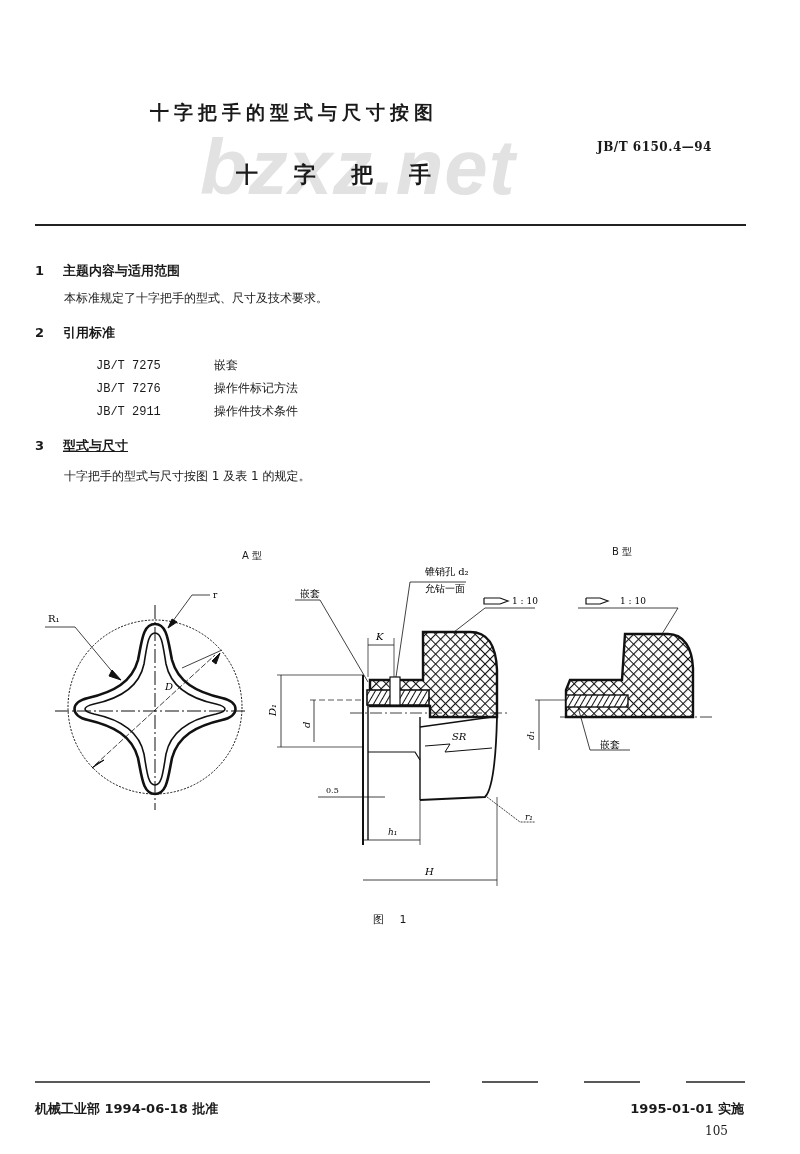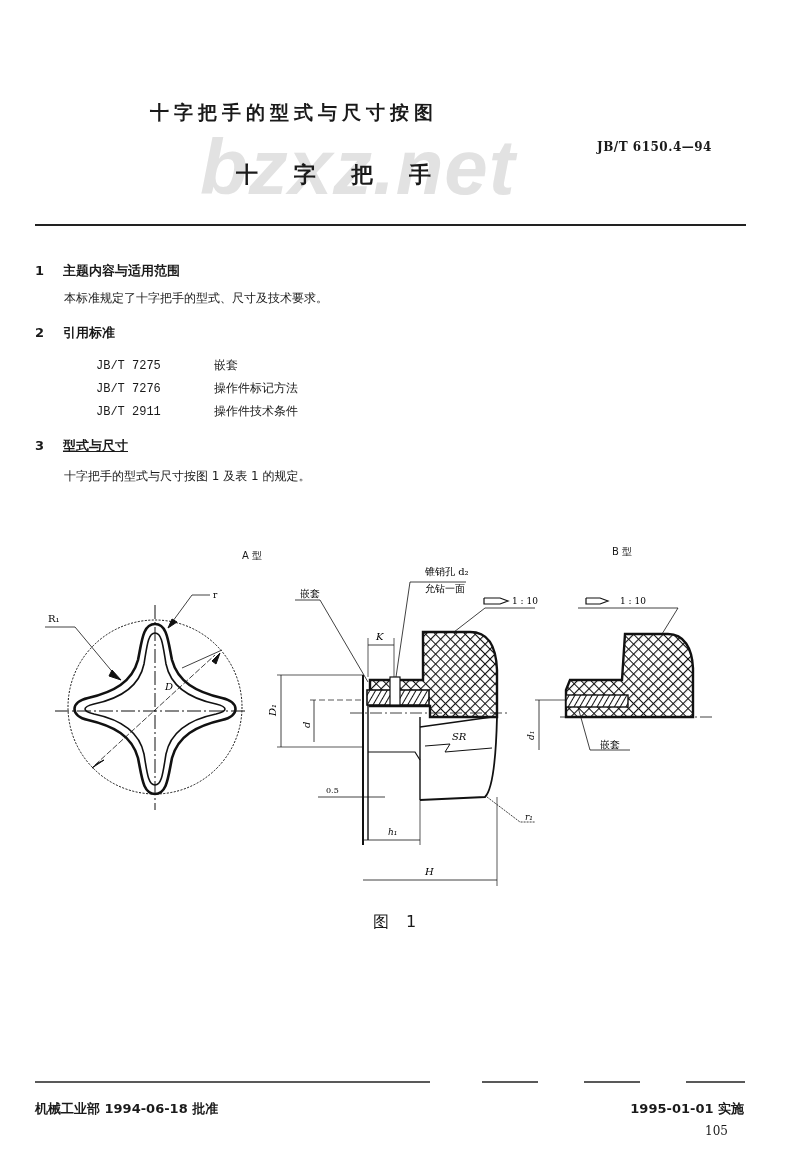--- a/index.html
+++ b/index.html
@@ -10,21 +10,21 @@
   .std-code { left: 597px; top: 140px; font-size: 12px; font-weight: bold; letter-spacing: 0.5px; }
   .watermark { left: 200px; top: 128px; font-size: 78px; font-weight: bold; color: #e2e2e2; font-family: "Liberation Sans", sans-serif; letter-spacing: 1px; line-height: 1; font-style: italic; }
   .doc-title { left: 236px; top: 160px; font-size: 22px; font-weight: bold; letter-spacing: 14px; font-family: "DejaVu Sans", sans-serif; }
   .rule-top { left: 35px; top: 224px; width: 711px; height: 2px; background: #222; }
   .sec-head { font-size: 13px; font-weight: bold; font-family: "DejaVu Sans", sans-serif; }
   .sec-num { display: inline-block; width: 28px; }
   .body-text { font-size: 12px; font-family: "DejaVu Sans", sans-serif; }
   .ref-row { font-size: 12px; font-family: "DejaVu Sans", sans-serif; }
   .ref-code { display: inline-block; width: 118px; font-family: Liberation Mono, monospace; margin-left: 32px; }
   .lbl { font-size: 10px; font-family: "DejaVu Sans", sans-serif; }
-  .fig-cap { left: 373px; top: 912px; font-size: 16px; font-family: "DejaVu Sans", sans-serif; letter-spacing: 6px; }
+  .fig-cap { left: 373px; top: 912px; font-size: 11px; font-family: "DejaVu Sans", sans-serif; letter-spacing: 6px; }
   .foot-left { left: 35px; top: 1100px; font-size: 13px; font-weight: bold; font-family: "DejaVu Sans", sans-serif; }
   .foot-right { right: 56px; top: 1100px; font-size: 13px; font-weight: bold; font-family: "DejaVu Sans", sans-serif; }
   .page-num { right: 72px; top: 1124px; font-size: 12px; }
   svg text { font-family: "DejaVu Serif", serif; }
 </style>
 </head>
 <body>
 
 <div class="abs org-title">十字把手的型式与尺寸按图</div>
 <div class="abs watermark">bzxz.net</div>

